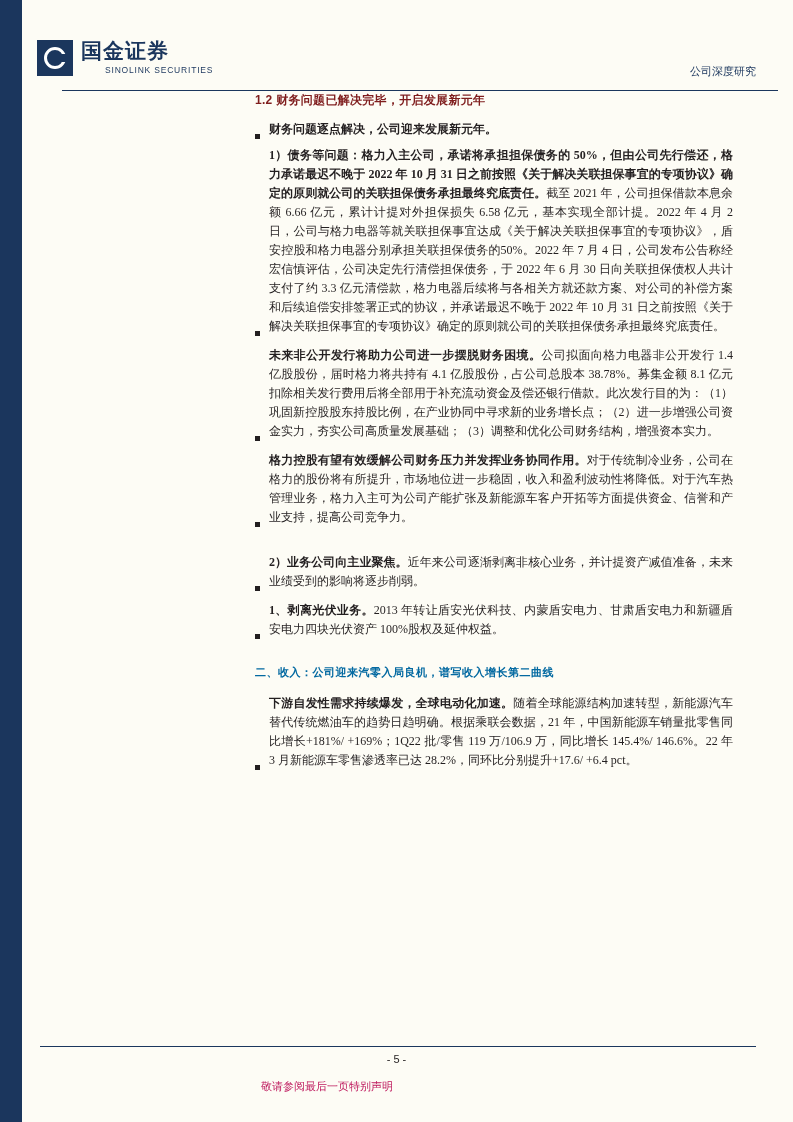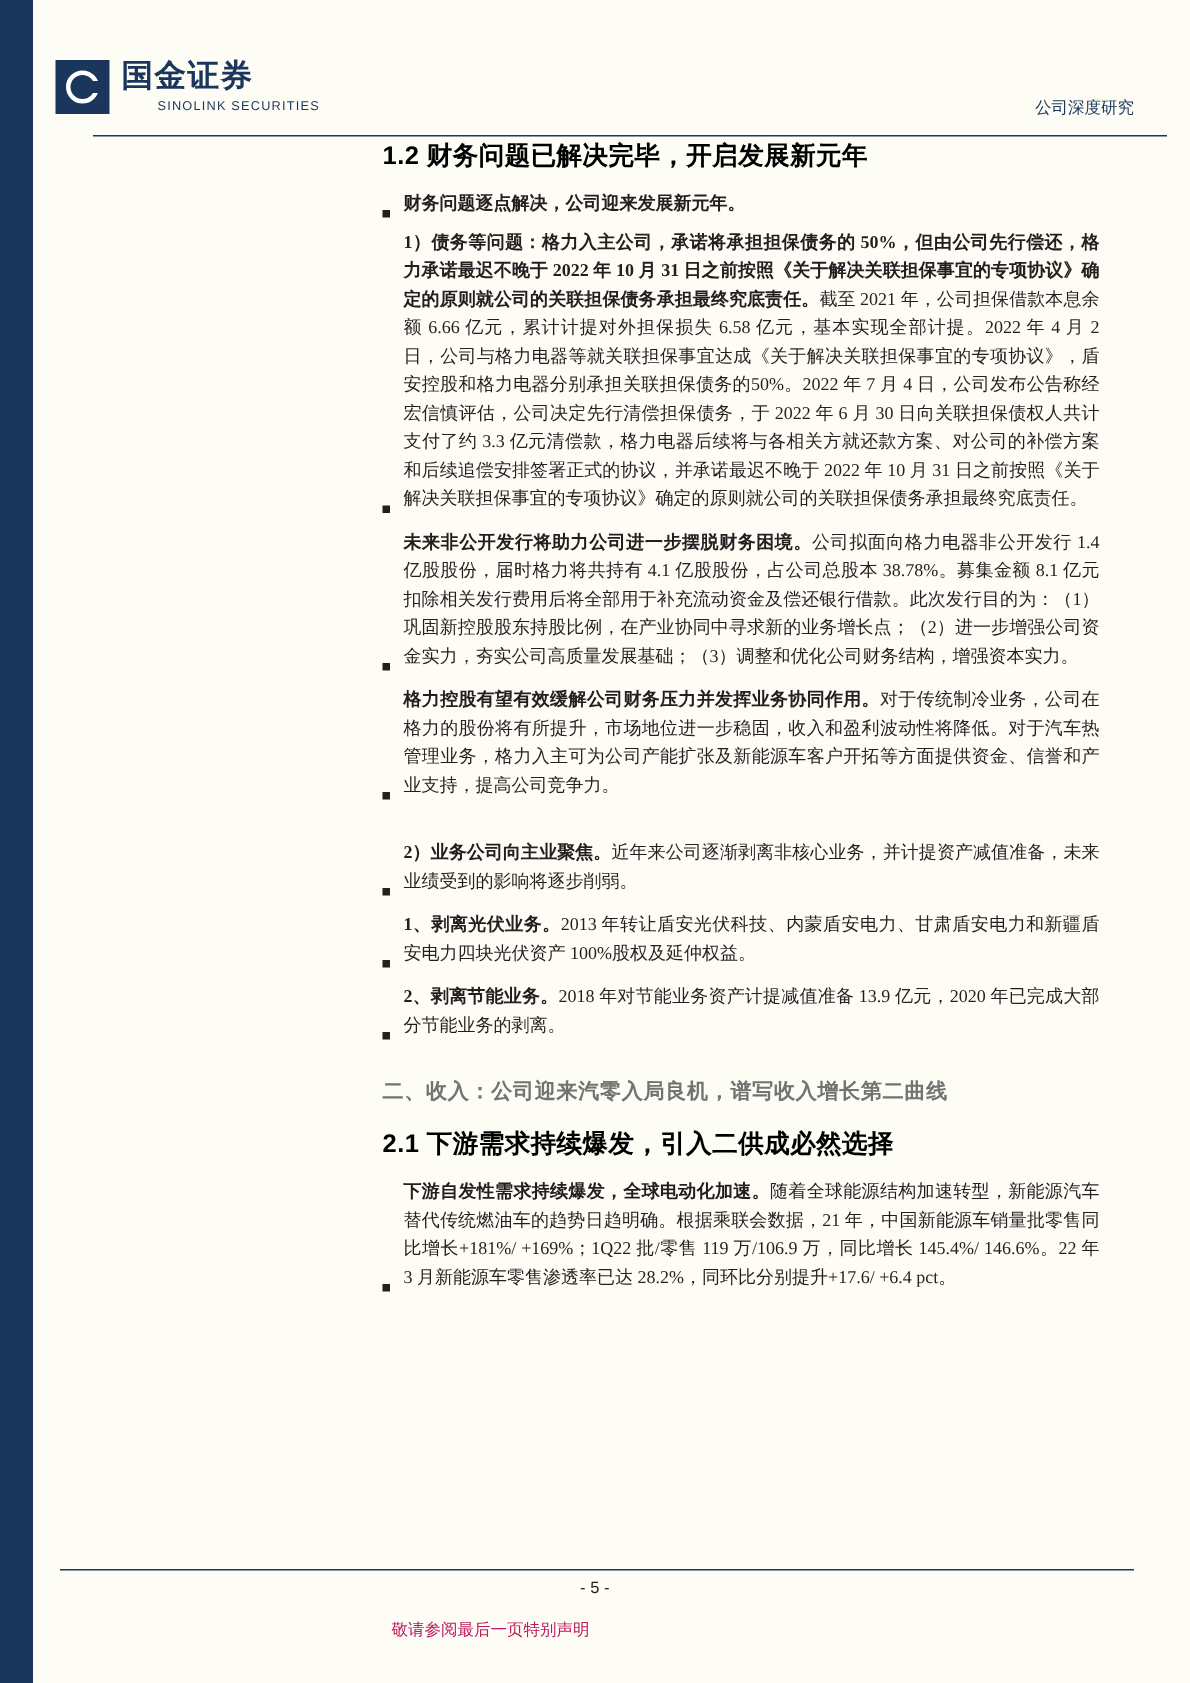--- a/index.html
+++ b/index.html
@@ -103,31 +103,31 @@
   }
   
   .content {
     position: absolute;
     left: 255px;
     top: 92px;
     width: 478px;
   }
   .h3 {
     font-family: "Liberation Sans", sans-serif;
-    font-size: 17px;
-    font-weight: bold;
-    color: #000000;
+    font-size: 12px;
+    font-weight: bold;
+    color: #7f1d1d;
     margin: 0 0 11px 0;
     letter-spacing: 0.3px;
   }
   .h2 {
     font-family: "Liberation Sans", sans-serif;
-    font-size: 14px;
-    font-weight: bold;
-    color: #737373;
+    font-size: 11px;
+    font-weight: bold;
+    color: #0369a1;
     margin: 26px 0 14px 0;
     letter-spacing: 0.5px;
   }
   .bullet-row {
     display: flex;
     margin-bottom: 10px;
     align-items: flex-end;
   }
   .bullet-sq {
     width: 5px;
@@ -230,29 +230,24 @@
     <div class="bullet-row">
       <div class="bullet-sq"></div>
       <div class="bullet-body"><span class="b">2）业务公司向主业聚焦。</span><span>近年来公司逐渐剥离非核心业务，并计提资产减值准备，未来业绩受到的影响将逐步削弱。</span></div>
     </div>
 
     <div class="bullet-row">
       <div class="bullet-sq"></div>
       <div class="bullet-body"><span class="b">1、剥离光伏业务。</span><span>2013 年转让盾安光伏科技、内蒙盾安电力、甘肃盾安电力和新疆盾安电力四块光伏资产 100%股权及延仲权益。</span></div>
     </div>
 
-    <div class="bullet-row">
-      <div class="bullet-sq"></div>
-      <div class="bullet-body"><span class="b">2、剥离节能业务。</span><span>2018 年对节能业务资产计提减值准备 13.9 亿元，2020 年已完成大部分节能业务的剥离。</span></div>
-    </div>
 
 
     <div class="h2">二、收入：公司迎来汽零入局良机，谱写收入增长第二曲线</div>
 
-    <div class="h3">2.1 下游需求持续爆发，引入二供成必然选择</div>
 
     <div class="bullet-row">
       <div class="bullet-sq"></div>
       <div class="bullet-body"><span class="b">下游自发性需求持续爆发，全球电动化加速。</span><span>随着全球能源结构加速转型，新能源汽车替代传统燃油车的趋势日趋明确。根据乘联会数据，21 年，中国新能源车销量批零售同比增长+181%/ +169%；1Q22 批/零售 119 万/106.9 万，同比增长 145.4%/ 146.6%。22 年 3 月新能源车零售渗透率已达 28.2%，同环比分别提升+17.6/ +6.4 pct。</span></div>
     </div>
 
   </div>
 
   <div class="footer-rule"></div>
   <div class="page-num">- 5 -</div>

